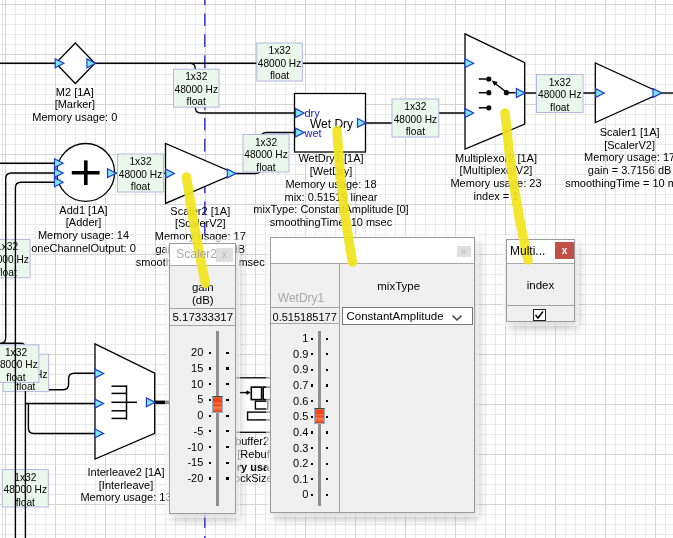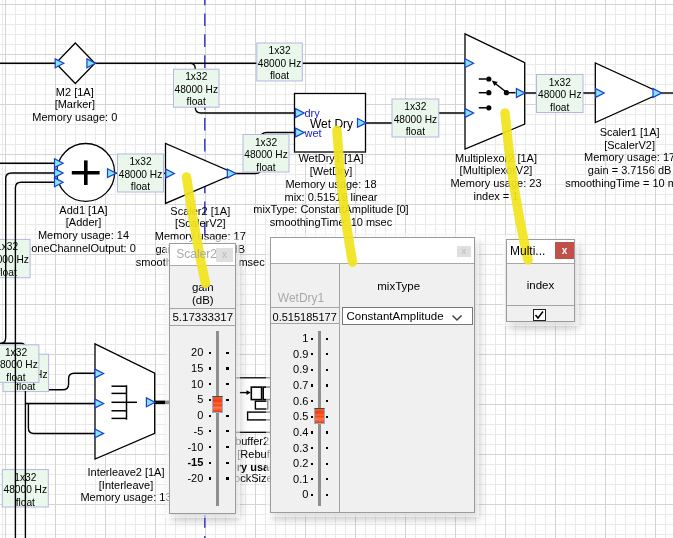--- a/index.html
+++ b/index.html
@@ -199,21 +199,21 @@
         <div class="tick" style="left:55.7px;top:155.06px;"></div>
         <div class="tlab" style="left:0;top:165.38px;width:33px;">0</div>
         <div class="tick" style="left:38.5px;top:170.78px;"></div>
         <div class="tick" style="left:55.7px;top:170.78px;"></div>
         <div class="tlab" style="left:0;top:181.10000000000002px;width:33px;">-5</div>
         <div class="tick" style="left:38.5px;top:186.50000000000003px;"></div>
         <div class="tick" style="left:55.7px;top:186.50000000000003px;"></div>
         <div class="tlab" style="left:0;top:196.82px;width:33px;">-10</div>
         <div class="tick" style="left:38.5px;top:202.22px;"></div>
         <div class="tick" style="left:55.7px;top:202.22px;"></div>
-        <div class="tlab" style="left:0;top:212.54000000000002px;width:33px;font-weight:bold;">-15</div>
+        <div class="tlab" style="left:0;top:212.54000000000002px;width:33px;">-15</div>
         <div class="tick" style="left:38.5px;top:217.94000000000003px;"></div>
         <div class="tick" style="left:55.7px;top:217.94000000000003px;"></div>
         <div class="tlab" style="left:0;top:228.26px;width:33px;">-20</div>
         <div class="tick" style="left:38.5px;top:233.66px;"></div>
         <div class="tick" style="left:55.7px;top:233.66px;"></div>
       </div>
   <div class="handle" style="left:42.1px;top:152.4px;"></div>
 </div>
 
 <div class="panel" style="left:269.7px;top:236.5px;width:205.7px;height:276.5px;">

